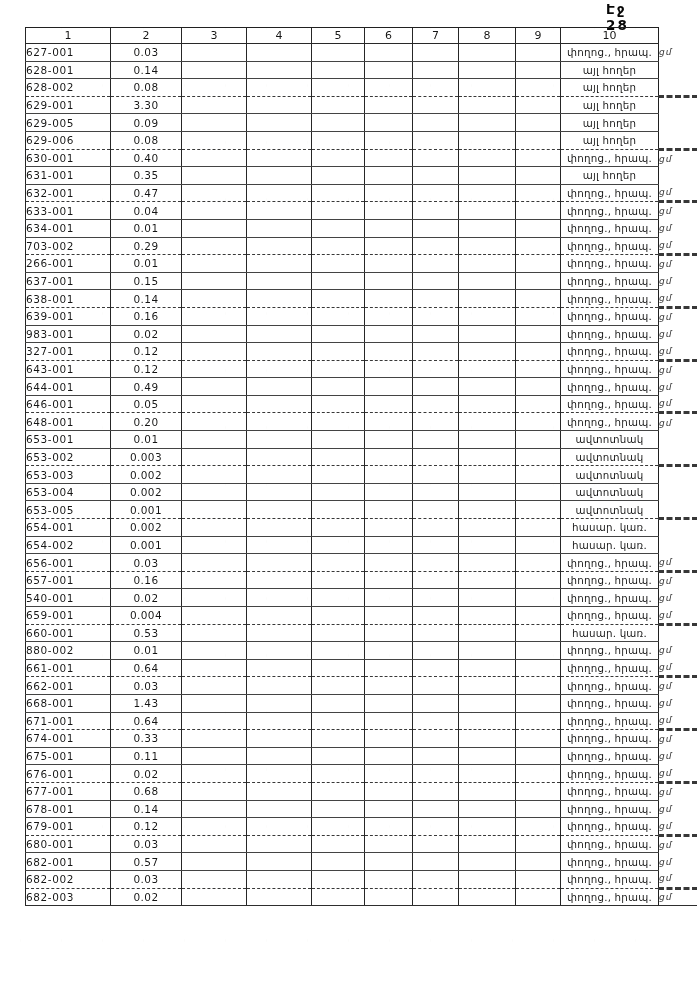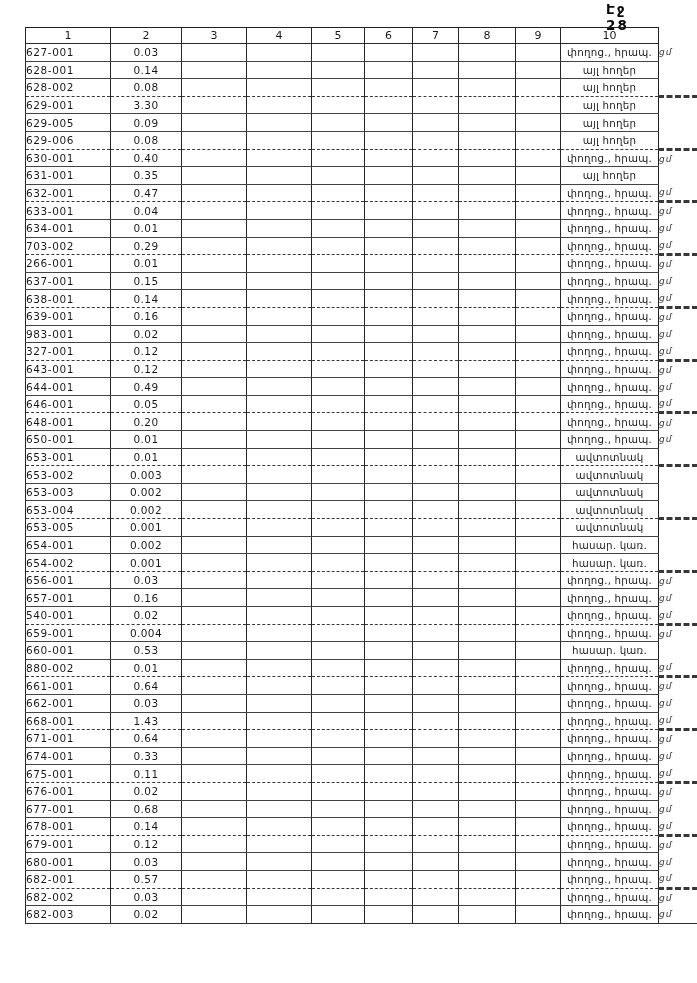--- a/index.html
+++ b/index.html
@@ -414,33 +414,20 @@
           <td class="c4"></td>
           <td class="c5"></td>
           <td class="c6"></td>
           <td class="c7"></td>
           <td class="c8"></td>
           <td class="c9"></td>
           <td class="c10">փողոց., հրապ.</td>
           <td class="cm">ցմ</td>
         </tr>
         <tr>
-          <td class="c1">650-001</td>
-          <td class="c2">0.01</td>
-          <td class="c3"></td>
-          <td class="c4"></td>
-          <td class="c5"></td>
-          <td class="c6"></td>
-          <td class="c7"></td>
-          <td class="c8"></td>
-          <td class="c9"></td>
-          <td class="c10">փողոց., հրապ.</td>
-          <td class="cm">ցմ</td>
-        </tr>
-        <tr>
           <td class="c1">653-001</td>
           <td class="c2">0.01</td>
           <td class="c3"></td>
           <td class="c4"></td>
           <td class="c5"></td>
           <td class="c6"></td>
           <td class="c7"></td>
           <td class="c8"></td>
           <td class="c9"></td>
           <td class="c10">ավտոտնակ</td>

